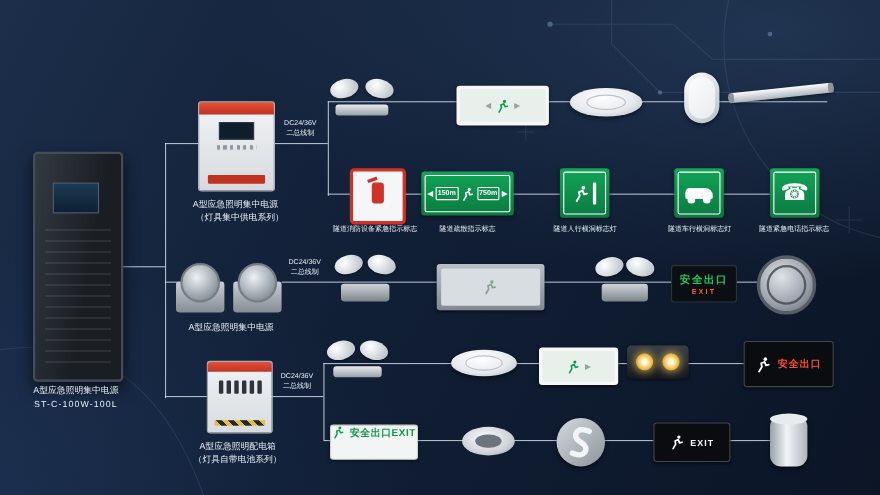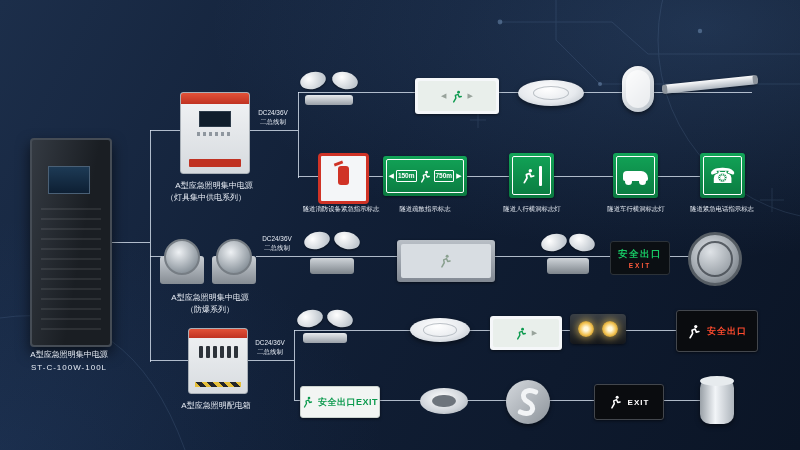--- a/index.html
+++ b/index.html
@@ -90,21 +90,21 @@
   .gexit .cn{color:#17c964;font-size:9.5px;font-weight:800;letter-spacing:1.5px}
   .gexit .en{color:#ff5a3c;font-size:6.5px;font-weight:800;letter-spacing:2px}
   .eplamp{border-radius:50%;border:3px solid #565d64;background:radial-gradient(circle at 40% 35%,#dfe3e7,#99a0a7 60%,#5f666d)}
   .eplamp::before{content:'';position:absolute;inset:6px;border-radius:50%;border:2px solid rgba(70,76,83,.85)}
   .tspot{background:linear-gradient(#3a4046,#15181c);border-radius:4px;display:flex;align-items:center;justify-content:space-evenly;box-shadow:0 1px 3px rgba(0,0,0,.5)}
   .tspot i{width:16px;height:16px;border-radius:50%;
     background:radial-gradient(circle,#fff8dc 18%,#f2c14e 55%,#7a5c16 100%);box-shadow:0 0 7px 2px rgba(255,210,90,.5)}
   .bsign{background:#0a0c0f;border:1px solid #43474d;border-radius:3px;display:flex;align-items:center;justify-content:center;gap:5px;box-shadow:0 1px 3px rgba(0,0,0,.5)}
   .bsign .cn{color:#ff4b2e;font-size:9px;font-weight:800;letter-spacing:1px}
   .bsign .en{color:#fff;font-size:8px;font-weight:800;letter-spacing:1px}
-  .combo{background:#f2f5f3;border:1px solid #ccd4cf;border-radius:3px;display:flex;align-items:center;justify-content:center;gap:4px;box-shadow:0 1px 3px rgba(0,0,0,.5)}
+  .combo{background:#f2f5f3;border:1px solid #ccd4cf;border-radius:3px;display:flex;justify-content:center;gap:4px;box-shadow:0 1px 3px rgba(0,0,0,.5)}
   .combo .txt{color:#0c9a4e;font-size:9px;font-weight:800;letter-spacing:.5px}
   .rdl{border-radius:50%;background:radial-gradient(ellipse at 45% 40%,#fff,#ced3d9 60%,#99a0a7)}
   .rdl::after{content:'';position:absolute;inset:26%;border-radius:50%;background:#6d747c}
   .swl{border-radius:50%;background:linear-gradient(135deg,#d5d9de,#8d949b);box-shadow:0 2px 4px rgba(0,0,0,.5)}
   .cyl{border-radius:10px;background:linear-gradient(90deg,#99a0a7,#f2f5f8 45%,#adb4bb);box-shadow:0 2px 5px rgba(0,0,0,.5)}
   .cyl::before{content:'';position:absolute;top:-2px;left:0;right:0;height:10px;border-radius:50%;background:#e7ebee}
 </style>
 </head>
 <body>
 
@@ -149,21 +149,21 @@
   <div class="lbl f8" style="left:8px;top:349px;width:122px">A型应急照明集中电源</div>
   <div class="lbl f8" style="left:8px;top:362px;width:122px;letter-spacing:1px">ST-C-100W-100L</div>
 
   <div class="dev psu" style="left:180px;top:92px;width:68px;height:80px">
     <div class="psu-head"></div>
     <div class="psu-screen"></div>
     <div class="psu-btns"></div>
     <div class="psu-strip"></div>
   </div>
   <div class="lbl f8" style="left:152px;top:180px;width:124px">A型应急照明集中电源</div>
-  <div class="lbl f8" style="left:144px;top:192px;width:124px">（灯具集中供电系列）</div>
+  <div class="lbl f8" style="left:156px;top:192px;width:124px">（灯具集中供电系列）</div>
   <div class="lbl f65" style="left:250px;top:108px;width:46px">DC24/36V</div>
   <div class="lbl f65" style="left:250px;top:117px;width:46px">二总线制</div>
 
   <div class="dev twin" style="left:298px;top:70px;width:62px;height:42px">
     <i class="head" style="left:2px;transform:rotate(-14deg)"></i>
     <i class="head" style="right:2px;transform:rotate(14deg)"></i>
     <b class="base"></b>
   </div>
   <div class="dev exitbox" style="left:415px;top:78px;width:78px;height:30px">
     <div class="panel">
@@ -221,21 +221,20 @@
 
   <div class="dev ep" style="left:160px;top:232px;width:96px;height:52px">
     <div class="ep-unit">
         <i class="dome"></i>
       </div>
     <div class="ep-unit">
         <i class="dome"></i>
       </div>
   </div>
   <div class="lbl f8" style="left:146px;top:292px;width:128px">A型应急照明集中电源</div>
-  <div class="lbl f8" style="left:146px;top:304px;width:128px">（防爆系列）</div>
   <div class="lbl f65" style="left:254px;top:234px;width:46px">DC24/36V</div>
   <div class="lbl f65" style="left:254px;top:243px;width:46px">二总线制</div>
 
   <div class="dev twin twinm" style="left:303px;top:230px;width:58px;height:46px">
     <i class="head" style="left:1px;transform:rotate(-14deg)"></i>
     <i class="head" style="right:1px;transform:rotate(14deg)"></i>
     <b class="base"></b>
   </div>
   <div class="dev mexit" style="left:397px;top:240px;width:90px;height:34px">
     <div class="panel">
@@ -262,20 +261,21 @@
         <i></i>
         <i></i>
         <i></i>
         <i></i>
         <i></i>
         <i></i>
       </div>
     <div class="dbx-strip"></div>
   </div>
   <div class="lbl f8" style="left:146px;top:400px;width:140px">A型应急照明配电箱</div>
+  <div class="lbl f8" style="left:146px;top:412px;width:140px">（灯具自带电池系列）</div>
   <div class="lbl f65" style="left:247px;top:338px;width:46px">DC24/36V</div>
   <div class="lbl f65" style="left:247px;top:347px;width:46px">二总线制</div>
 
   <div class="dev twin" style="left:296px;top:308px;width:58px;height:42px">
     <i class="head" style="left:1px;transform:rotate(-14deg)"></i>
     <i class="head" style="right:1px;transform:rotate(14deg)"></i>
     <b class="base"></b>
   </div>
   <div class="dev disc" style="left:410px;top:318px;width:60px;height:24px"></div>
   <div class="dev exitbox" style="left:490px;top:316px;width:66px;height:28px">

